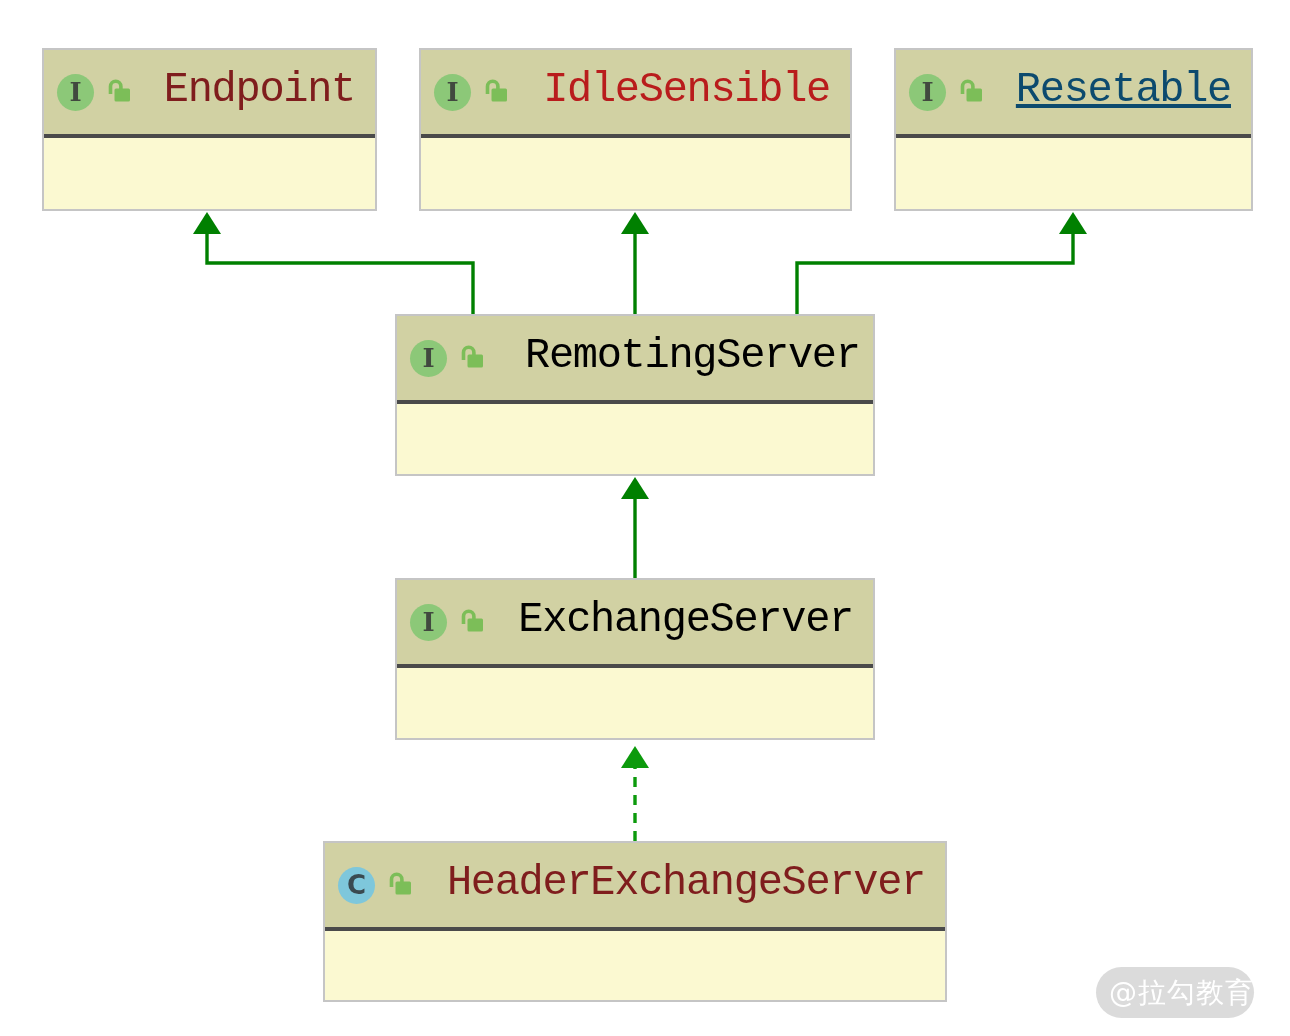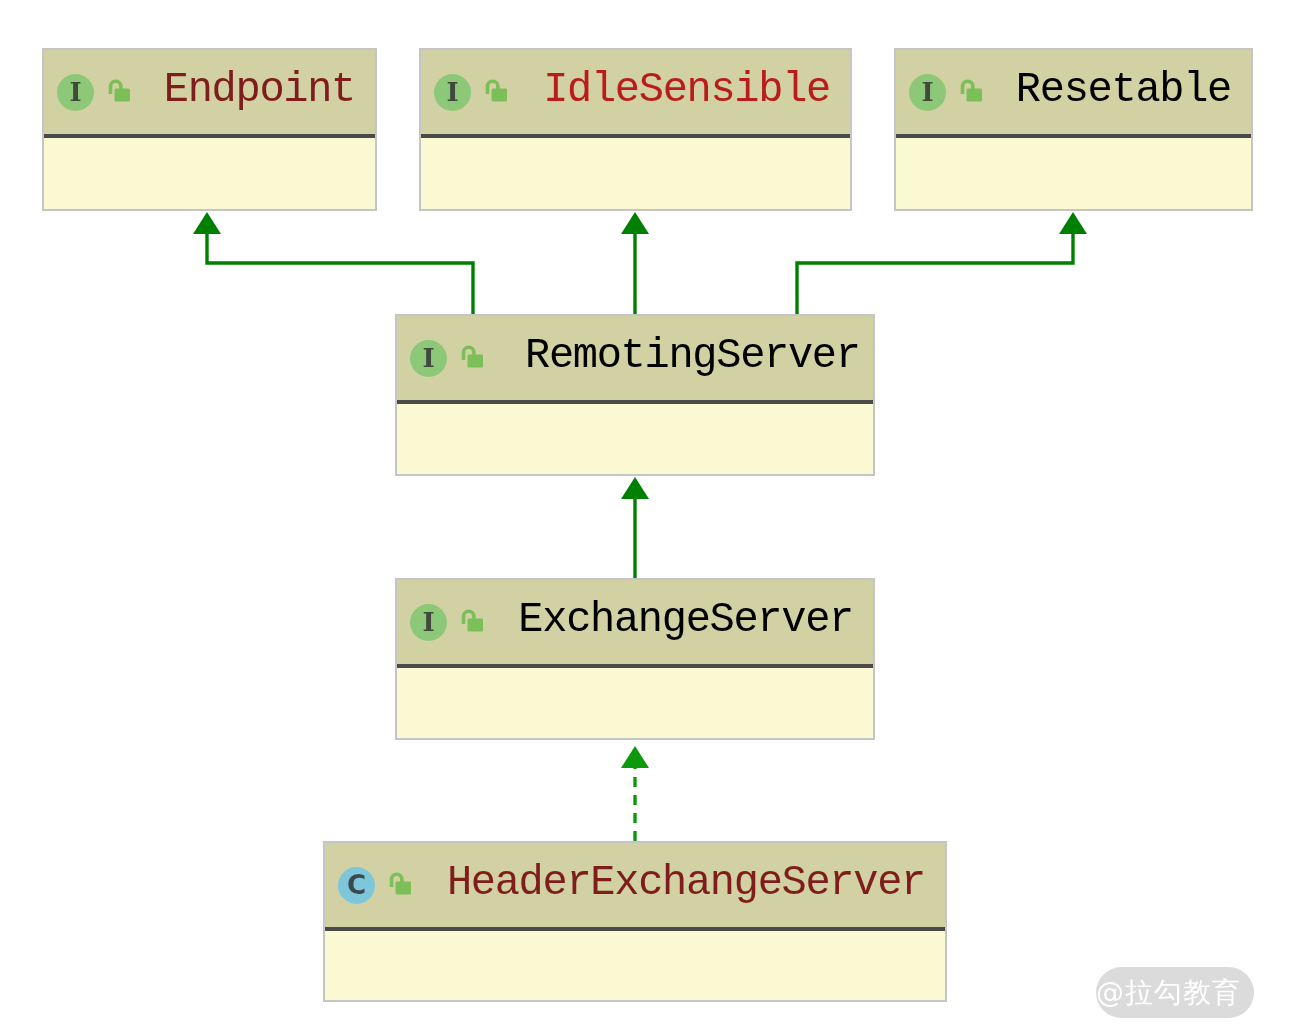--- a/index.html
+++ b/index.html
@@ -34,21 +34,21 @@
   .lock{margin-left:10px;flex:0 0 auto;display:block;}
   .node-title{
     margin-left:auto;
     font-family:"Liberation Mono", monospace;
     font-size:42px;letter-spacing:-1.3px;
     color:#000;white-space:nowrap;line-height:1;
     padding-bottom:4px;
   }
   .watermark{
     position:absolute;left:1096px;top:967px;width:158px;height:51px;
-    border-radius:26px;display:flex;align-items:center;justify-content:flex-start;
+    border-radius:26px;display:flex;align-items:center;justify-content:flex-end;
   }
   .watermark span{
     font-family:"DejaVu Sans", sans-serif;
     font-size:28px;letter-spacing:1px;line-height:1;
   }
 </style>
 </head>
 <body>
 
 <div class="canvas">
@@ -97,21 +97,21 @@
         </div>
         <div class="node-body"></div>
       </div>
       <div class="node" style="left: 894px; top: 48px; width: 359px; height: 163px; background: rgb(251, 249, 209); border-color: rgb(197, 197, 197);">
         <div class="node-header" style="background: rgb(209, 209, 163); border-bottom-color: rgb(74, 74, 74);">
           <span class="badge interface" style="background: rgb(140, 200, 120);">I</span>
           <span class="lock"><svg width="28" height="26" viewBox="0 0 28 26">
               <path d="M6.5 17 L6.5 9.5 A 5.2 5.2 0 0 1 16.9 9.5 L16.9 12" fill="none" stroke="#7CBE58" stroke-width="3.6"></path>
               <rect x="10.5" y="11.5" width="15.5" height="13" rx="1.5" fill="#7CBE58"></rect>
             </svg></span>
-          <span class="node-title" style="color: #000000;">Resetable</span>
+          <span class="node-title" style="color: #0c4a6e; text-decoration: underline;">Resetable</span>
         </div>
         <div class="node-body"></div>
       </div>
       <div class="node" style="left: 395px; top: 314px; width: 480px; height: 162px; background: rgb(251, 249, 209); border-color: rgb(197, 197, 197);">
         <div class="node-header" style="background: rgb(209, 209, 163); border-bottom-color: rgb(74, 74, 74);">
           <span class="badge interface" style="background: rgb(140, 200, 120);">I</span>
           <span class="lock"><svg width="28" height="26" viewBox="0 0 28 26">
               <path d="M6.5 17 L6.5 9.5 A 5.2 5.2 0 0 1 16.9 9.5 L16.9 12" fill="none" stroke="#7CBE58" stroke-width="3.6"></path>
               <rect x="10.5" y="11.5" width="15.5" height="13" rx="1.5" fill="#7CBE58"></rect>
             </svg></span>

